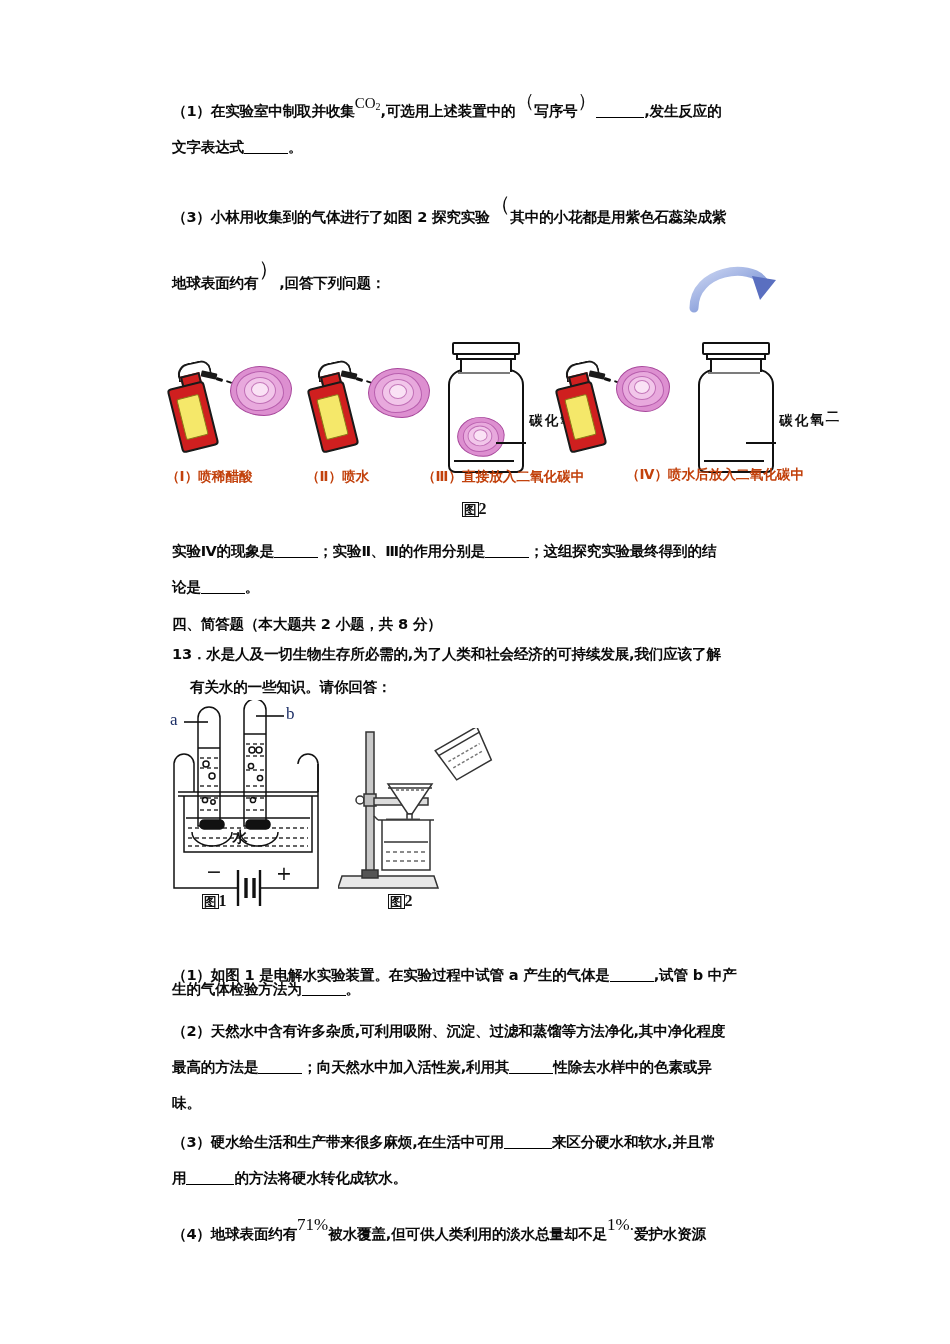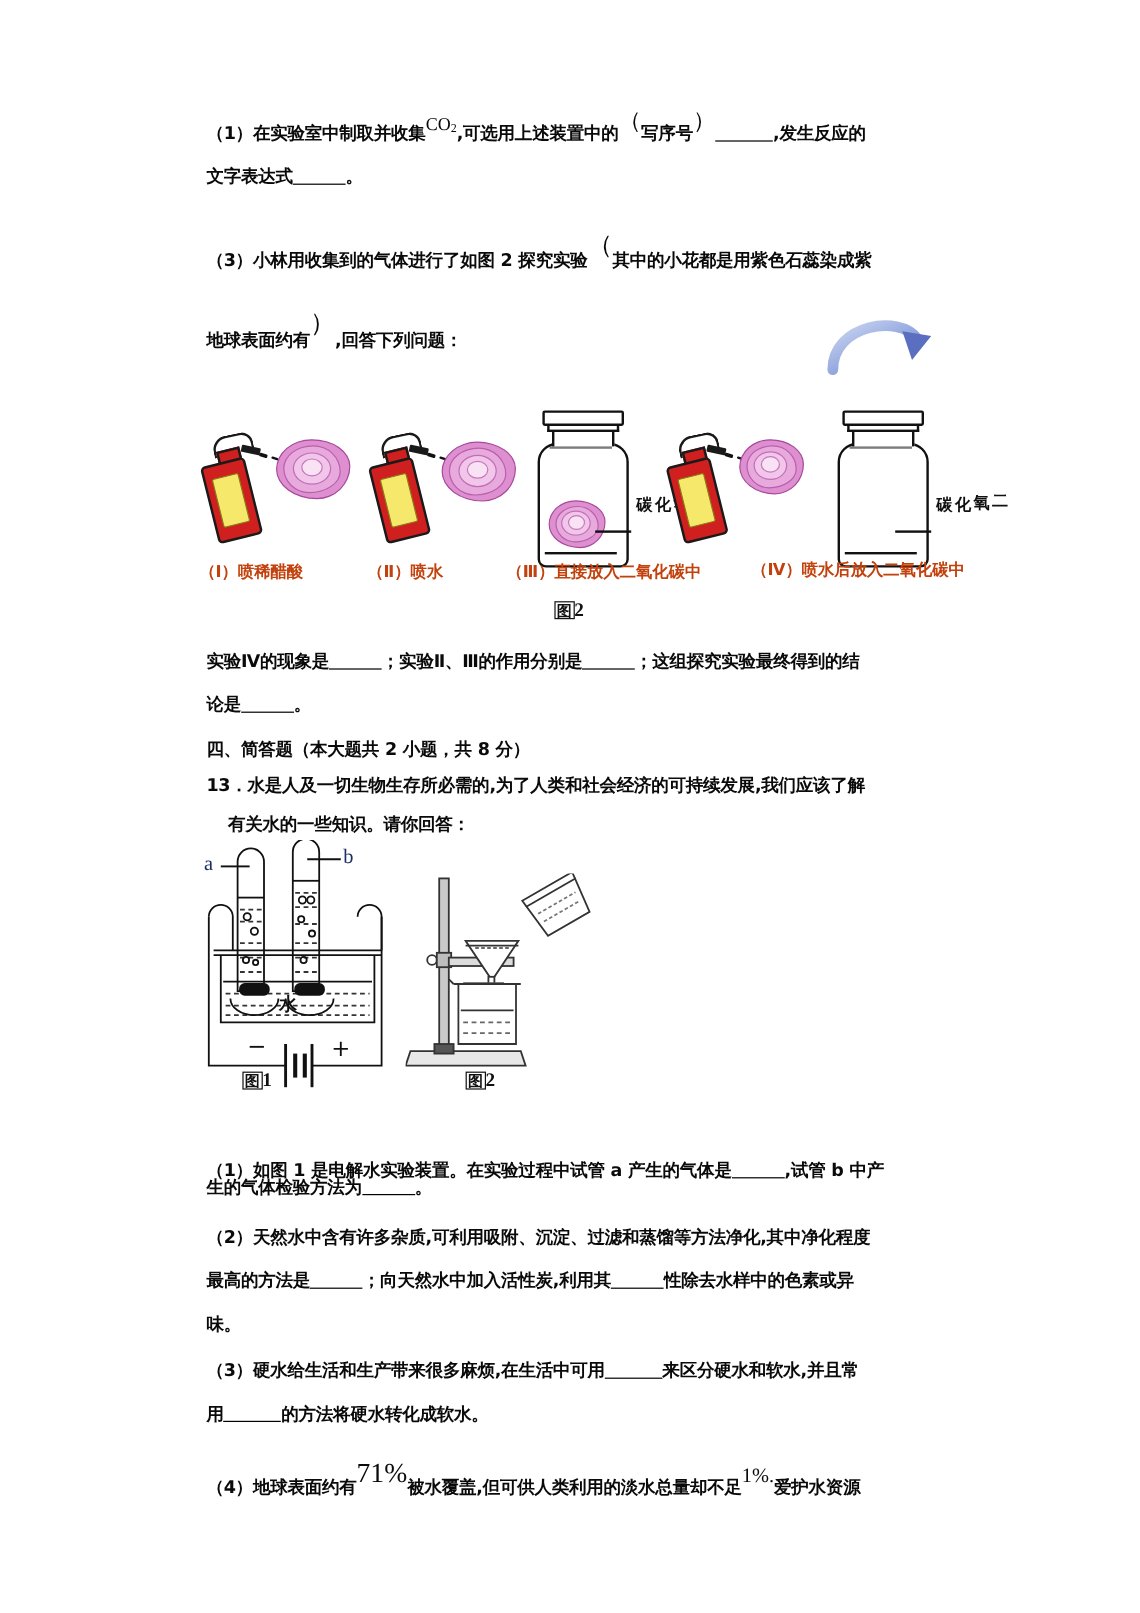--- a/index.html
+++ b/index.html
@@ -474,16 +474,16 @@
   <div class="ln" style="left:172px;top:1094px;">味。</div>
 
   <div class="ln" style="left:172px;top:1133px;">
     <span>（3）硬水给生活和生产带来很多麻烦,在生活中可用</span><span class="blank b48"></span><span>来区分硬水和软水,并且常</span>
   </div>
   <div class="ln" style="left:172px;top:1169px;">
     <span>用</span><span class="blank b48"></span><span>的方法将硬水转化成软水。</span>
   </div>
 
   <div class="ln" style="left:172px;top:1215px;">
-    <span>（4）地球表面约有</span><span class="sup" style="font-size:23px;vertical-align:9px;">71%</span><span>被水覆盖,但可供人类利用的淡水总量却不足</span><span class="sup" style="font-size:17px;vertical-align:9px;">1%.</span><span>爱护水资源</span>
+    <span>（4）地球表面约有</span><span class="sup" style="font-size:17px;vertical-align:9px;">71%</span><span>被水覆盖,但可供人类利用的淡水总量却不足</span><span class="sup" style="font-size:17px;vertical-align:9px;">1%.</span><span>爱护水资源</span>
   </div>
 
 </div>
 
 </body></html>

